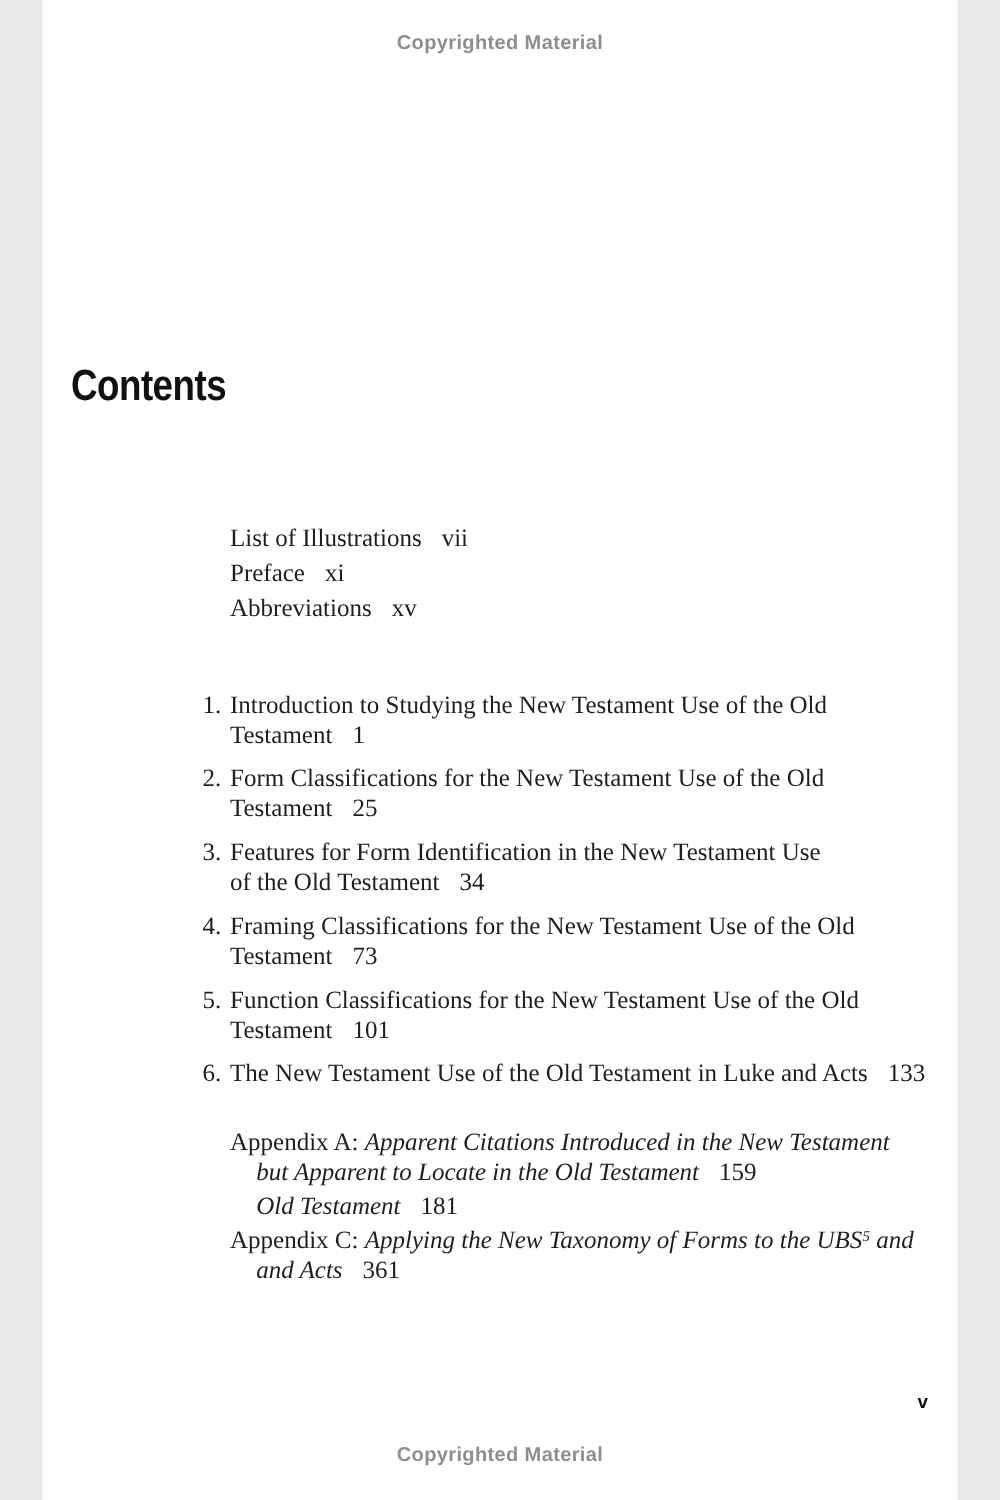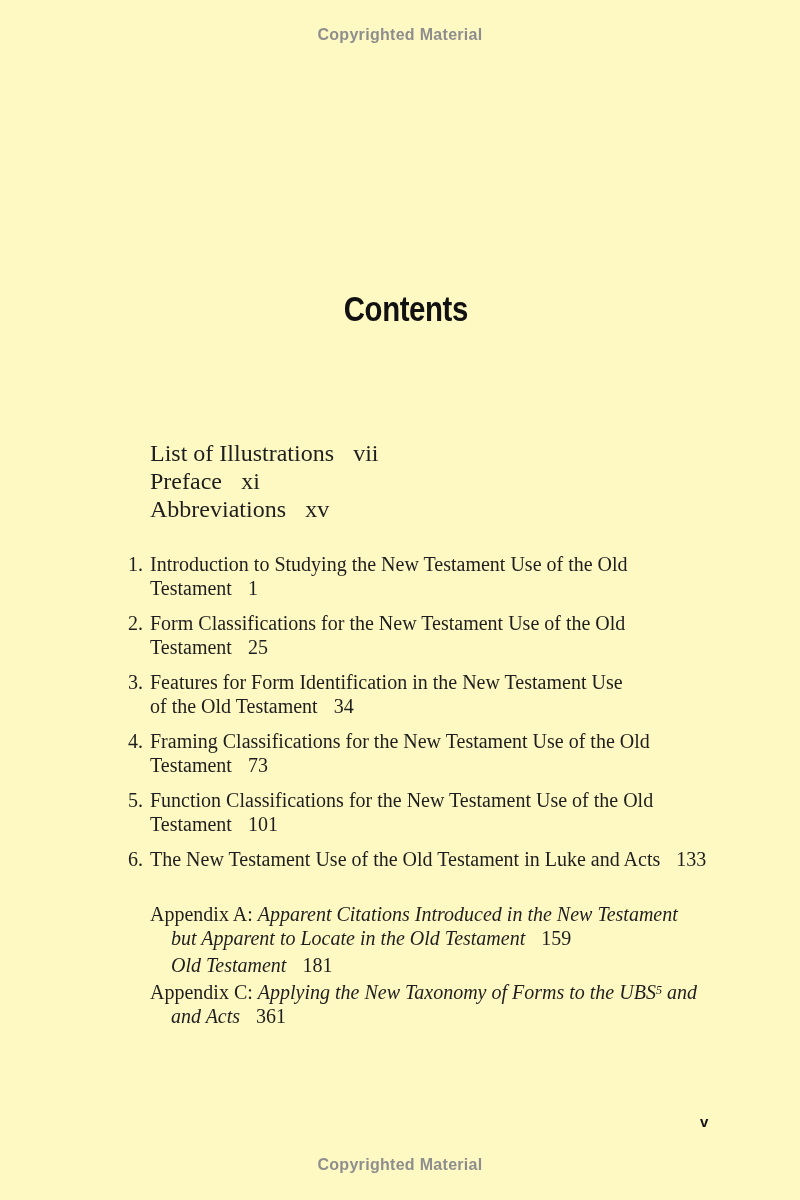--- a/index.html
+++ b/index.html
@@ -1,21 +1,21 @@
 <!DOCTYPE html>
 <html><head>
 <meta charset="utf-8">
 <style>
   html, body { margin:0; padding:0; background:#e8e8e8; }
   .page {
     position: relative;
-    width: 800px;
+    width: 732px;
     height: 1200px;
     margin: 0 auto;
-    background: #fef9c3;
+    background: #ffffff;
     font-family: "Liberation Serif", "DejaVu Serif", serif;
     color: #1e1e1e;
     overflow: hidden;
   }
   .watermark {
     position: absolute;
     left: 0; right: 0;
     text-align: center;
     font-family: "Liberation Sans", sans-serif;
     font-weight: bold;
@@ -23,39 +23,39 @@
     letter-spacing: 0.3px;
     color: #8e8e8e;
   }
   .watermark.top { top: 26px; }
   .watermark.bottom { top: 1156px; }
   .title-wrap {
     position: absolute;
     top: 291px;
     left: 0; right: 0;
     padding-left: 11px;
-    text-align: center;
+    text-align: left;
   }
   .title {
     display: inline-block;
     margin: 0;
     font-family: "Liberation Sans", sans-serif;
     font-weight: bold;
     font-size: 35px;
     line-height: 35px;
     letter-spacing: -0.5px;
     transform: scaleX(0.84);
     transform-origin: center;
     color: #111111;
   }
   .front-matter {
     position: absolute;
     left: 150px;
-    top: 439px;
-    font-size: 24px;
+    top: 417px;
+    font-size: 20px;
     line-height: 28px;
   }
   .chapters {
     position: absolute;
     left: 128px;
     top: 552px;
     width: 664px;
     font-size: 20px;
     line-height: 24px;
   }

